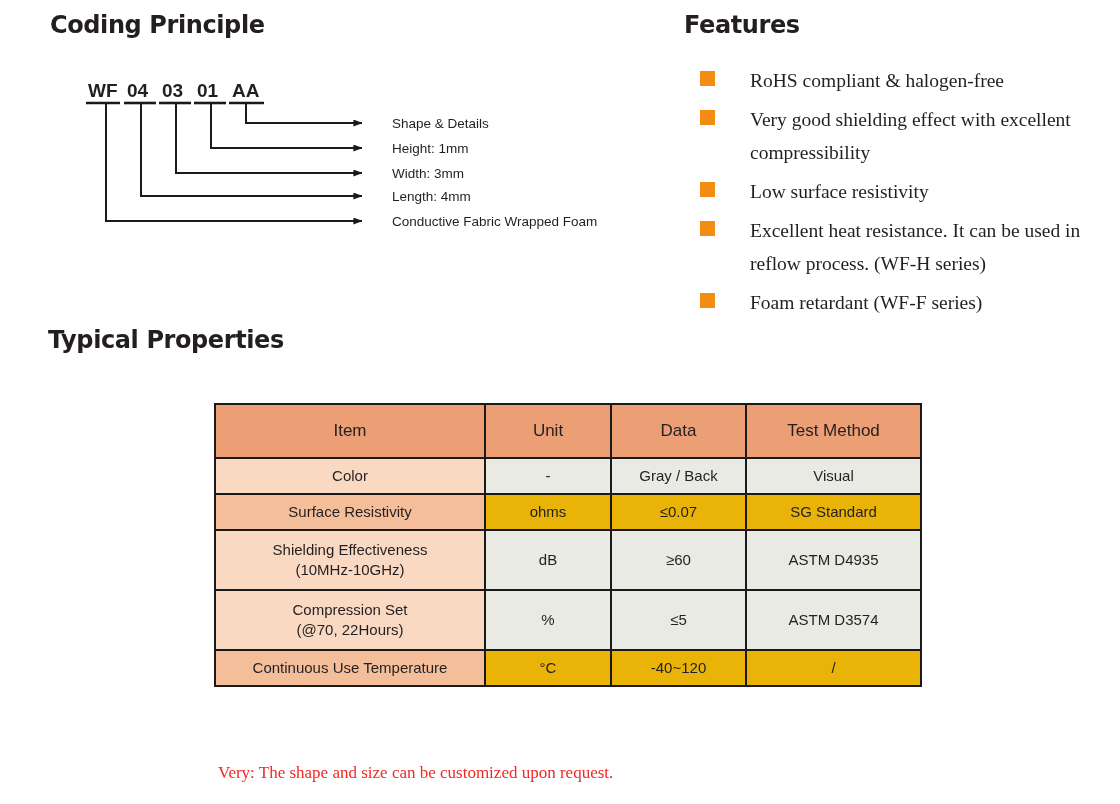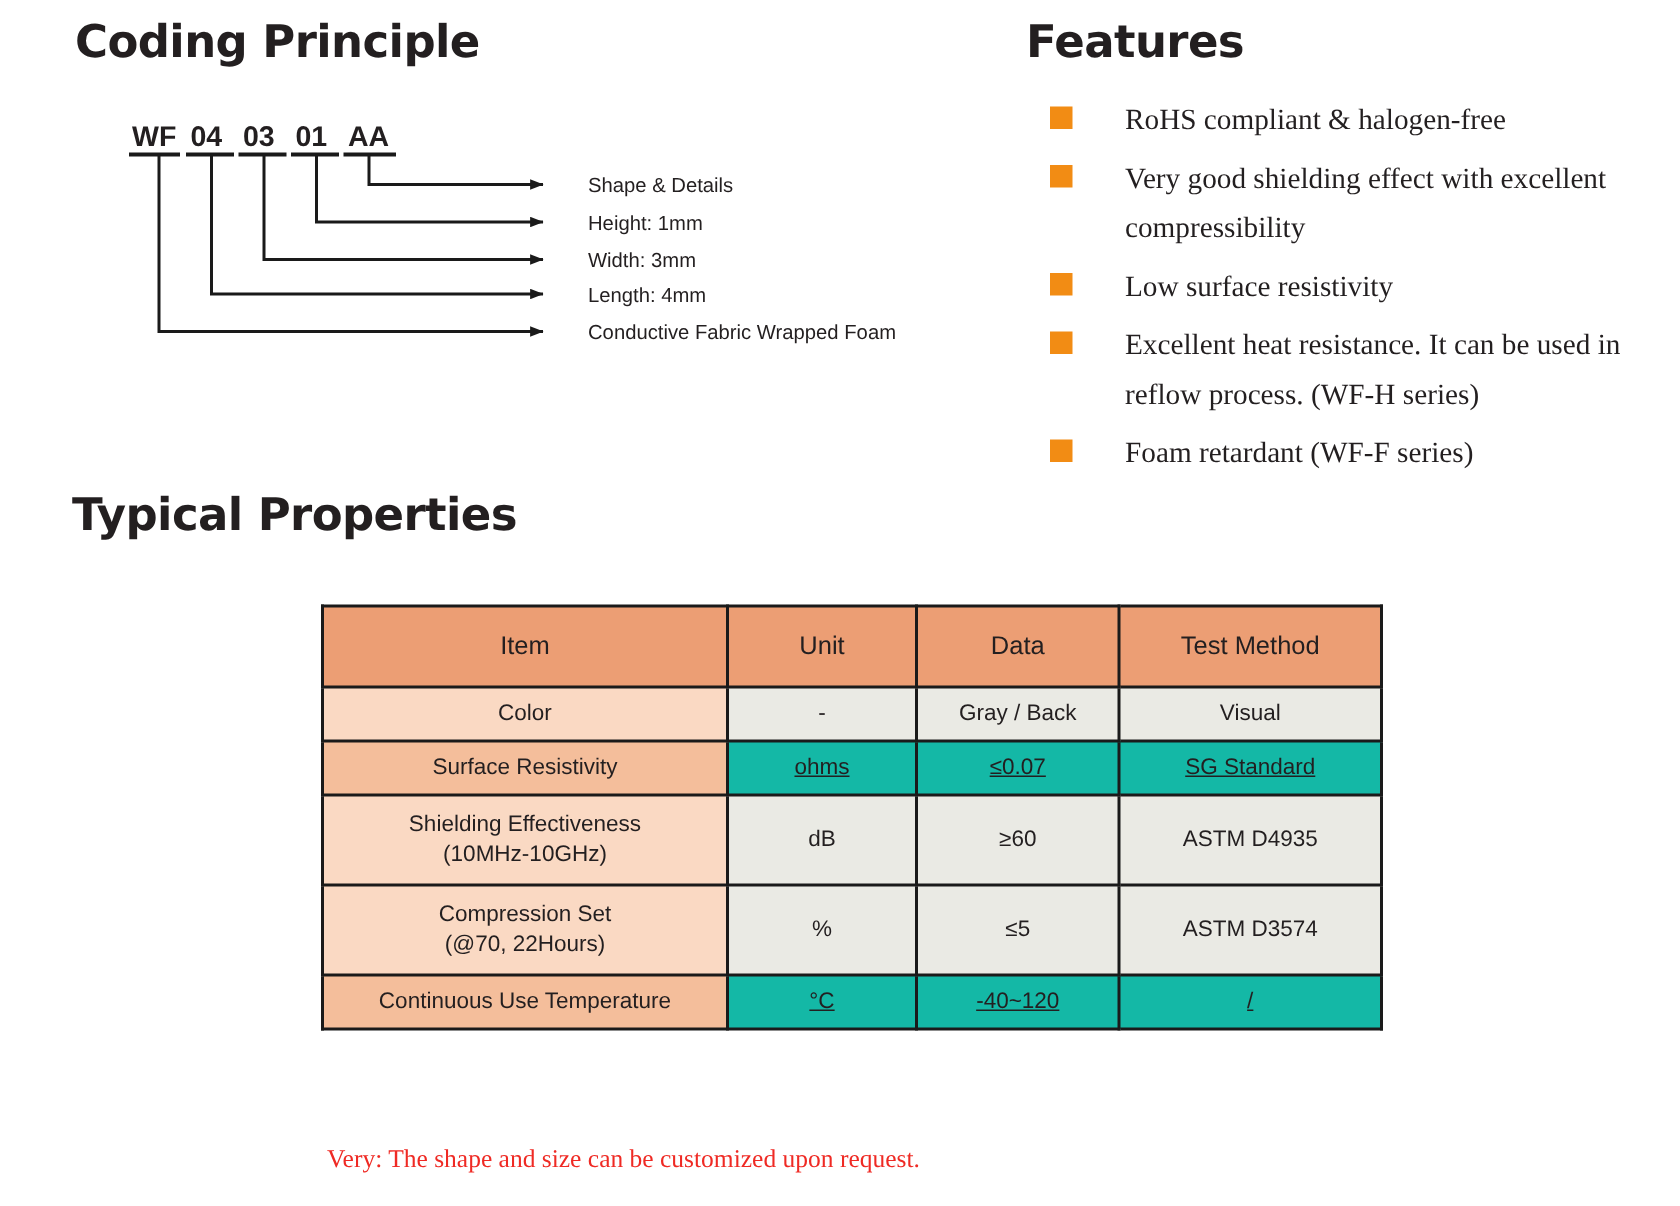--- a/index.html
+++ b/index.html
@@ -14,21 +14,21 @@
     font-family: "Liberation Sans", sans-serif;
     color: #231f20;
     overflow: hidden;
   }
   .abs { position: absolute; }
 
   
   .section-heading {
     font-family: "DejaVu Sans", sans-serif;
     font-weight: bold;
-    font-size: 30px;
+    font-size: 24px;
     letter-spacing: -0.4px;
     color: #231f20;
     white-space: nowrap;
   }
   #heading-coding   { left: 50px;  top: 11px; }
   #heading-features { left: 684px; top: 11px; }
   #heading-typical  { left: 48px;  top: 326px; }
 
   
   #coding-diagram {
@@ -116,21 +116,21 @@
     height: 46px;
   }
   .col-item   { width: 270px; }
   .col-unit   { width: 126px; }
   .col-data   { width: 135px; }
   .col-test   { width: 175px; }
 
   tr.row-light .c-item { background: #fad9c3; }
   tr.row-light .c-gray { background: #eaeae4; }
   tr.row-dark  .c-item { background: #f4be9b; }
-  tr.row-dark  .c-gray { background: #14b8a6; text-decoration: underline; }
+  tr.row-dark  .c-gray { background: #eab308; }
 
   .h-1 { height: 36px; }
   .h-2 { height: 60px; }
 
   
   #note-text {
     left: 218px; top: 763px;
     font-family: "Liberation Serif", serif;
     font-size: 17px;
     color: #ef2a24;

